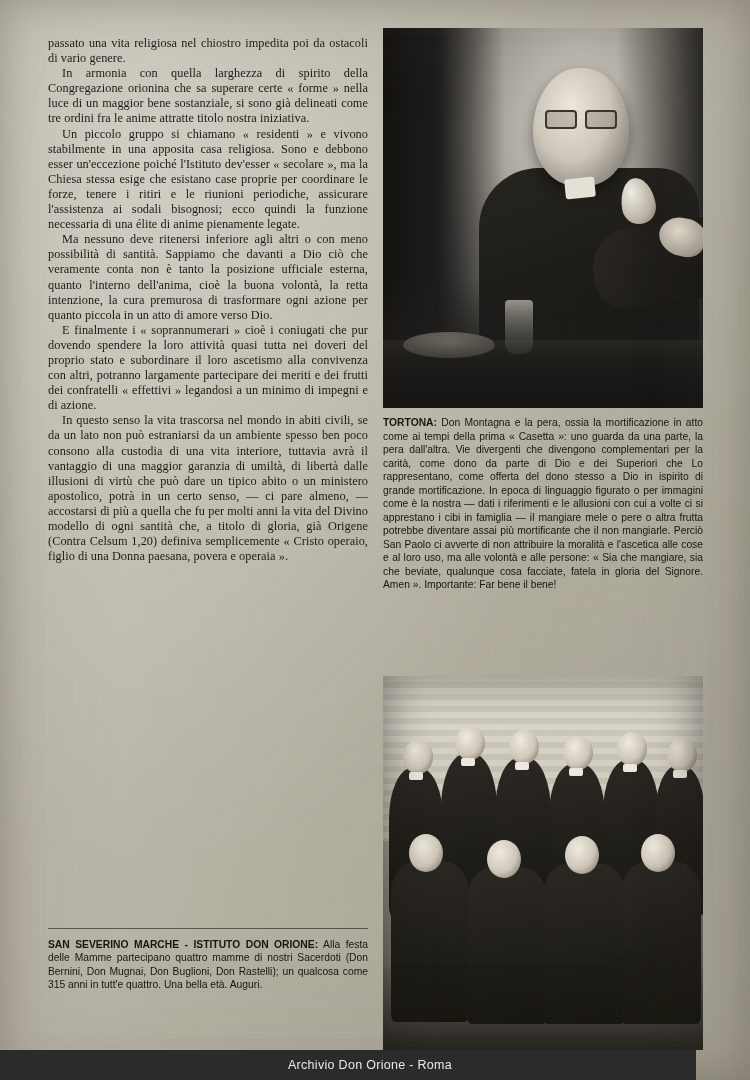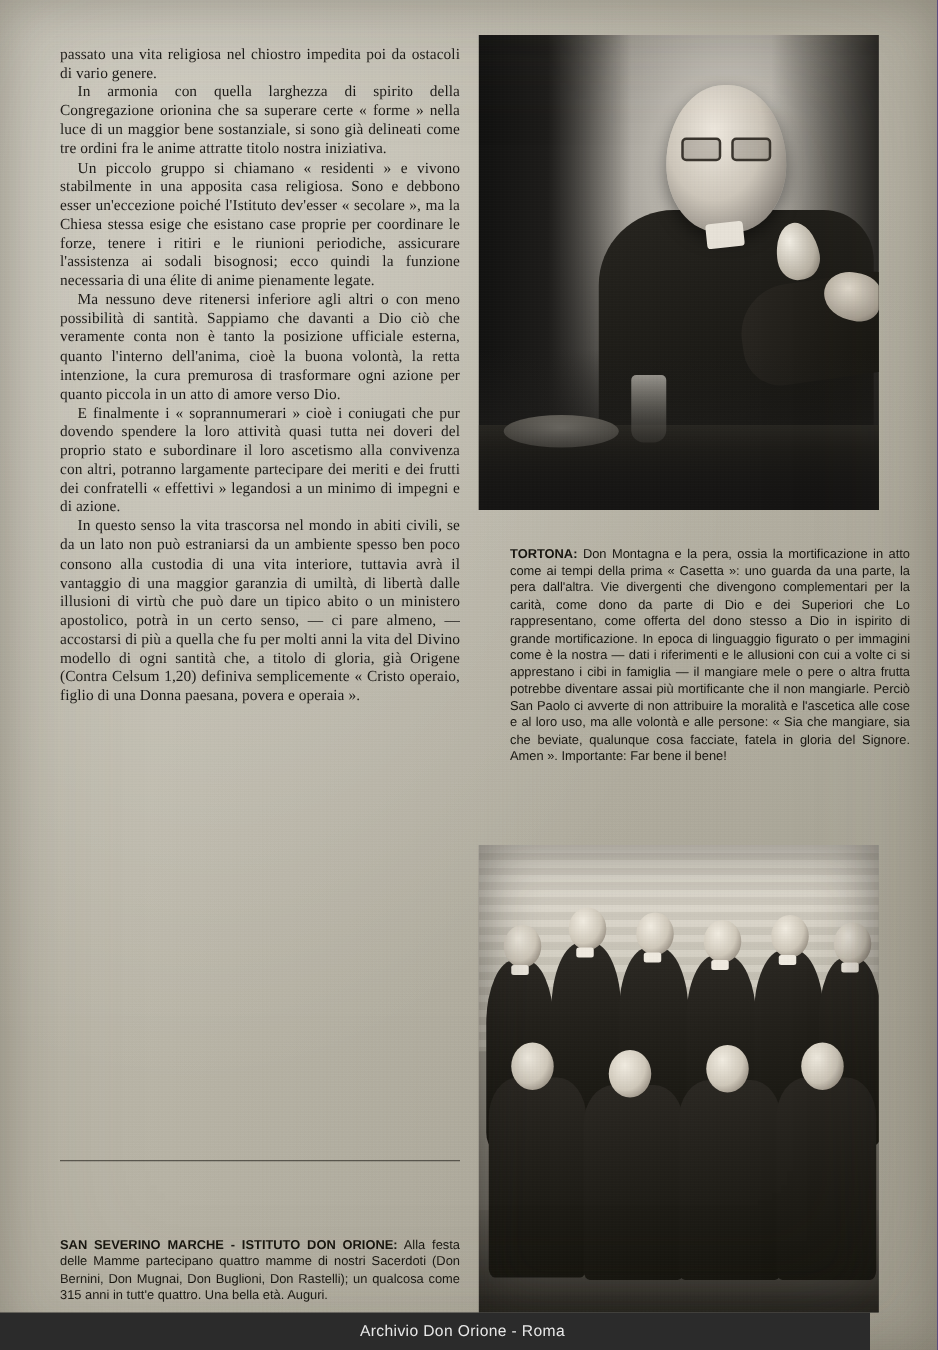--- a/index.html
+++ b/index.html
@@ -7,21 +7,21 @@
     padding: 0;
     background: #2a2a2a;
   }
   body {
     font-family: "Liberation Serif", serif;
   }
   .page {
     position: relative;
     width: 750px;
     height: 1080px;
-    background: #8b5cf6;
+    background: #4d7c0f;
     overflow: hidden;
   }
   
   .paper {
     position: absolute;
     left: 0; top: 0;
     width: 750px; height: 1080px;
     background:
       radial-gradient(ellipse at 20% 15%, rgba(255,255,255,0.25), rgba(255,255,255,0) 55%),
       radial-gradient(ellipse at 80% 80%, rgba(120,115,100,0.18), rgba(0,0,0,0) 60%),
@@ -61,21 +61,21 @@
     text-indent: 14px;
   }
   .col-left p.noindent {
     text-indent: 0;
   }
 
   
   .caption-left {
     position: absolute;
     left: 48px;
-    top: 990px;
+    top: 938px;
     width: 320px;
     font-family: "Liberation Sans", sans-serif;
     font-size: 10.3px;
     line-height: 13.4px;
     color: #17150f;
     text-align: justify;
   }
   .caption-left .lead {
     font-weight: bold;
   }
@@ -104,28 +104,27 @@
   .photo-bottom {
     left: 383px;
     top: 676px;
     width: 320px;
     height: 374px;
   }
 
   .caption-right {
     position: absolute;
     left: 383px;
-    top: 437px;
+    top: 416px;
     width: 320px;
     font-family: "Liberation Sans", sans-serif;
     font-size: 10.3px;
     line-height: 13.5px;
     color: #17150f;
     text-align: justify;
-    margin-left: 25px;
   }
   .caption-right .lead { font-weight: bold; }
 
   
   .footer-bar {
     position: absolute;
     left: 0;
     top: 1050px;
     width: 652px;
     height: 30px;

